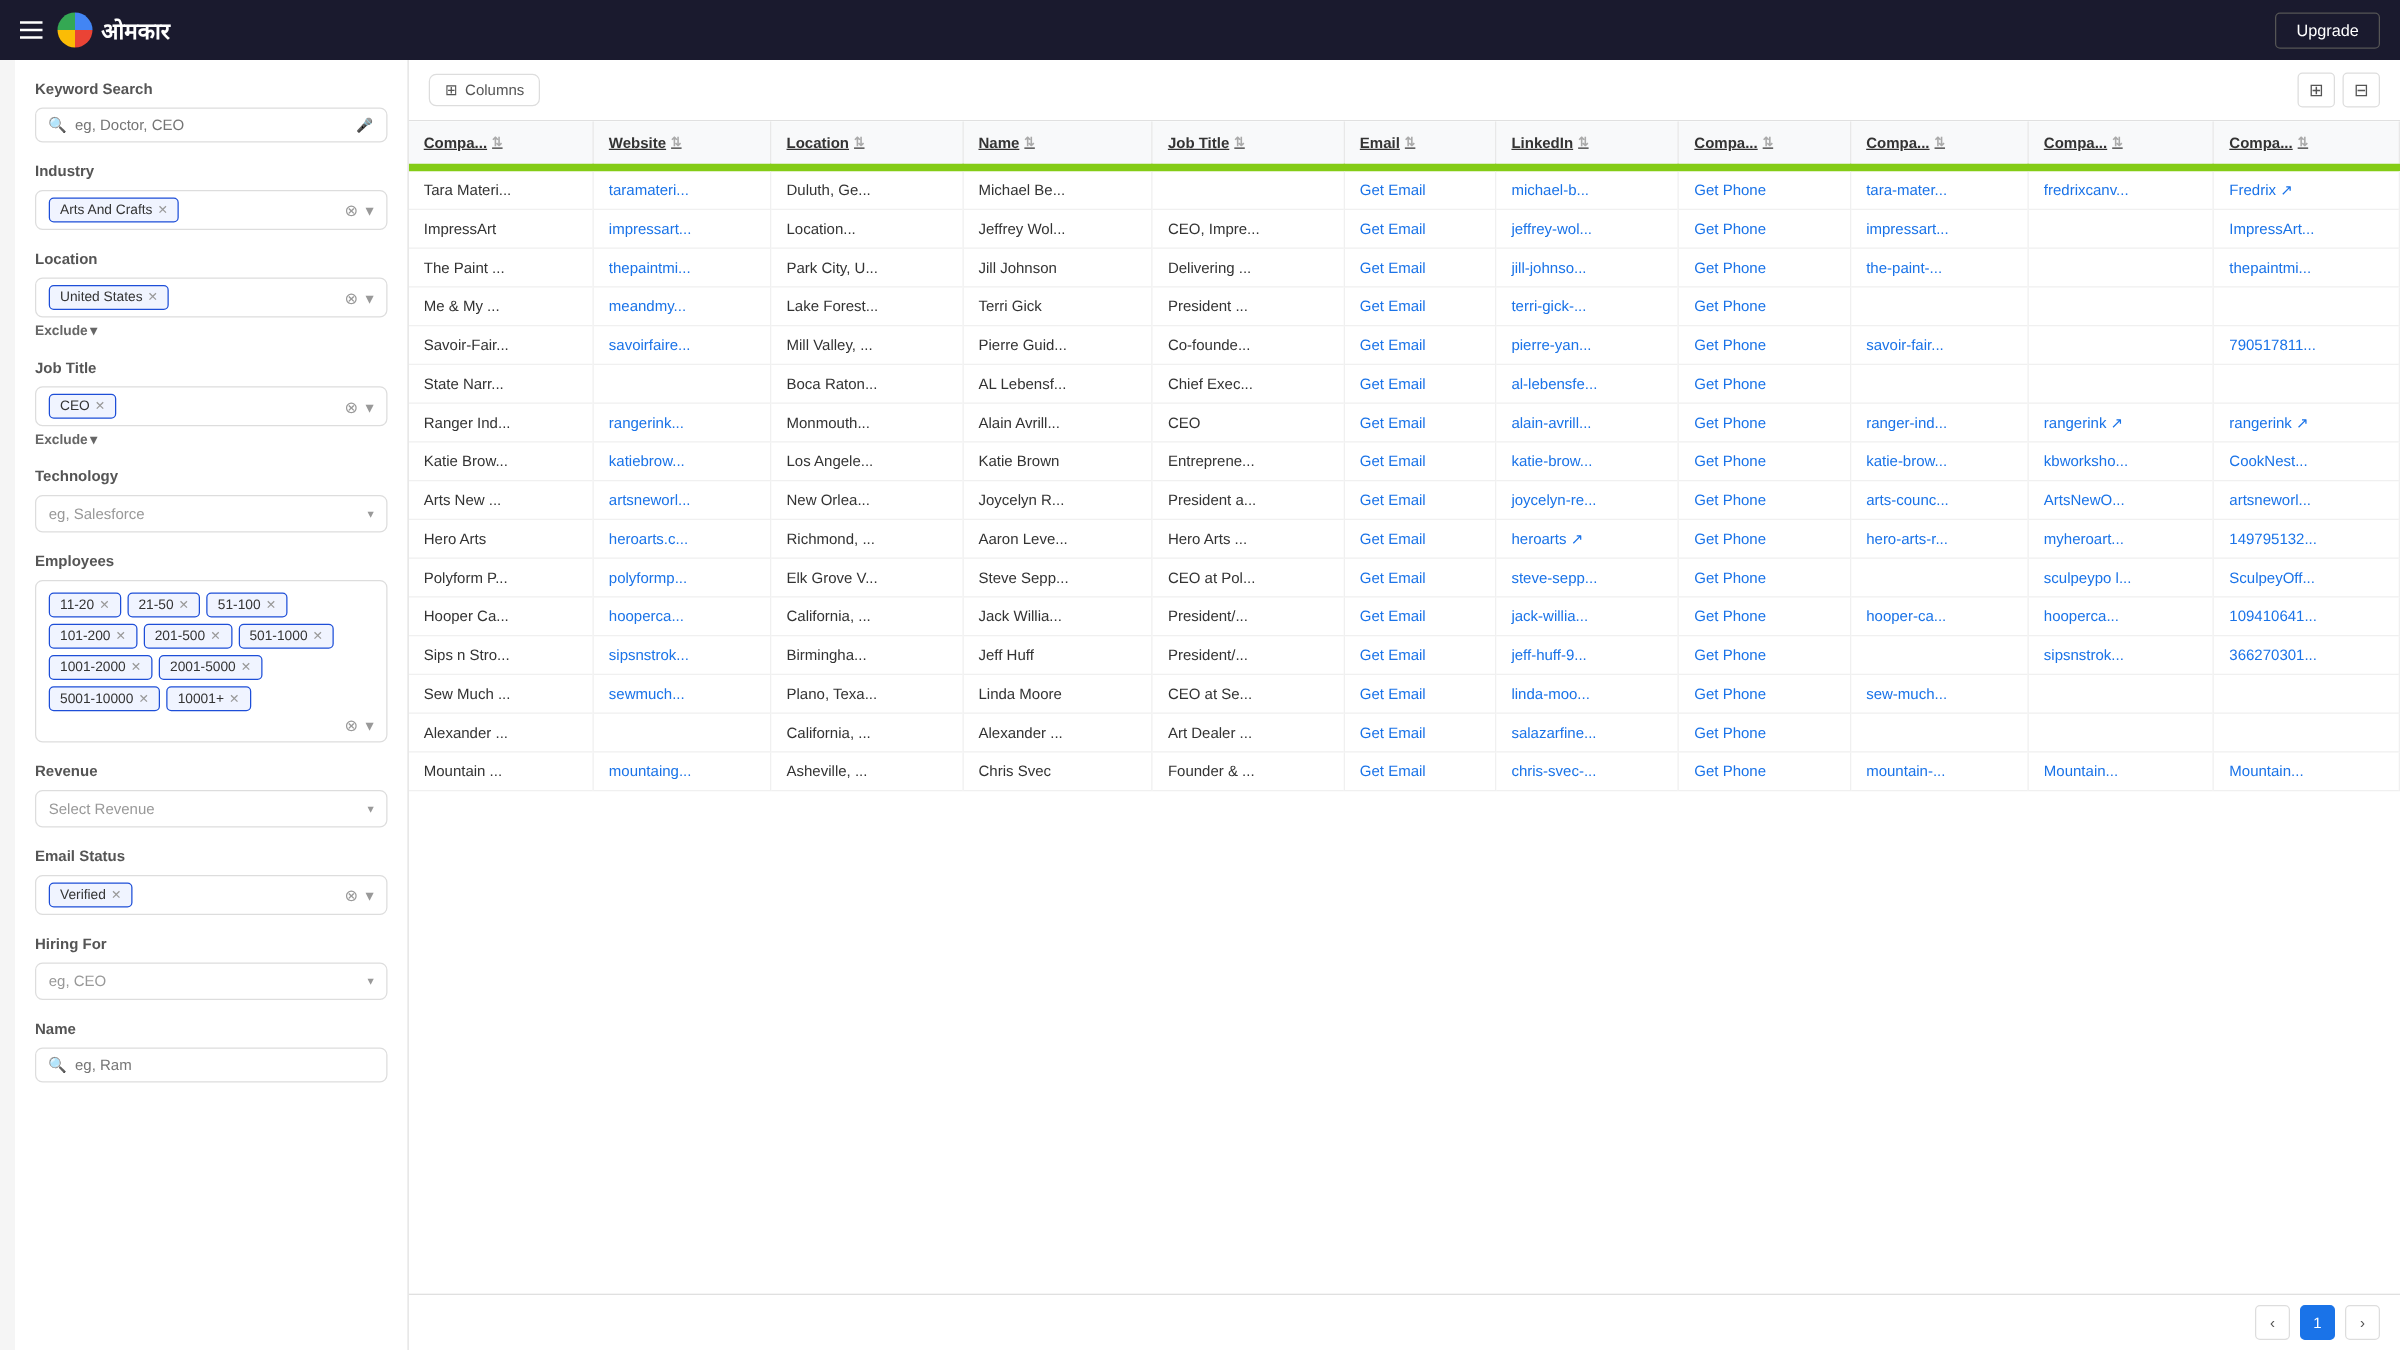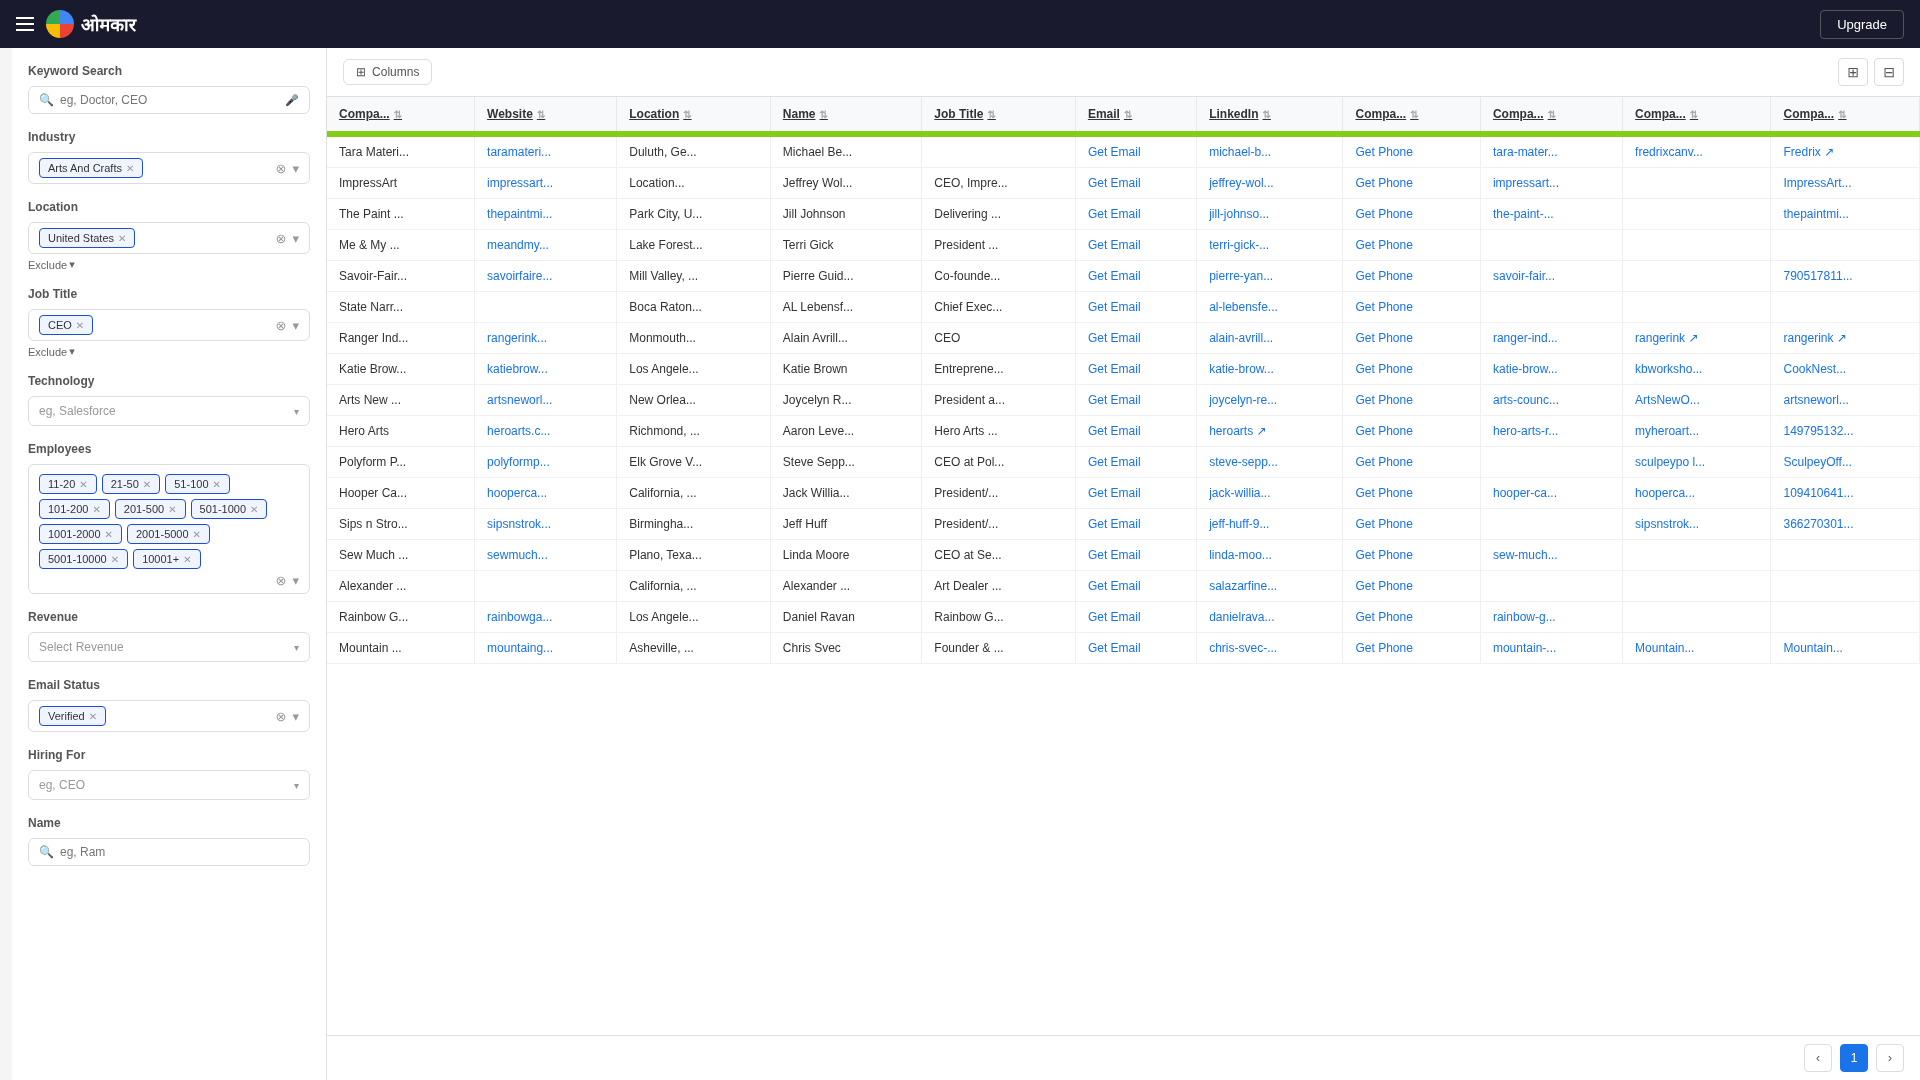--- a/index.html
+++ b/index.html
@@ -72,21 +72,21 @@
       border: 1px solid #ddd;
       border-radius: 6px;
       padding: 5px 10px;
       background: white;
       justify-content: space-between;
       margin-top: 4px;
     }
     .filter-row-controls .tags-area { display: flex; flex-wrap: wrap; gap: 4px; flex: 1; }
     .filter-row-controls .icons { display: flex; gap: 6px; color: #999; align-items: center; }
     
-    .exclude-link { font-size: 11px; color: #666; cursor: pointer; display: flex; align-items: center; gap: 2px; margin-top: 4px; }
+    .exclude-link { font-size: 11px; color: #666; cursor: pointer; display: flex; align-items: center; gap: 2px; margin-top: 4px; font-weight: bold; }
     
     .employees-tags { display: flex; flex-wrap: wrap; gap: 5px; margin-top: 4px; }
     
     .select-box {
       display: flex;
       align-items: center;
       border: 1px solid #ddd;
       border-radius: 6px;
       padding: 7px 10px;
       background: white;
@@ -575,33 +575,20 @@
               <td>Alexander ...</td>
               <td>Art Dealer ...</td>
               <td><button class="get-btn">Get Email</button></td>
               <td class="link-cell">salazarfine...</td>
               <td><button class="get-btn">Get Phone</button></td>
               <td class="link-cell"></td>
               <td class="link-cell"></td>
               <td class="link-cell"></td>
             </tr>
             <tr>
-              <td>Rainbow G...</td>
-              <td class="link-cell">rainbowga...</td>
-              <td>Los Angele...</td>
-              <td>Daniel Ravan</td>
-              <td>Rainbow G...</td>
-              <td><button class="get-btn">Get Email</button></td>
-              <td class="link-cell">danielrava...</td>
-              <td><button class="get-btn">Get Phone</button></td>
-              <td class="link-cell">rainbow-g...</td>
-              <td class="link-cell"></td>
-              <td class="link-cell"></td>
-            </tr>
-            <tr>
               <td>Mountain ...</td>
               <td class="link-cell">mountaing...</td>
               <td>Asheville, ...</td>
               <td>Chris Svec</td>
               <td>Founder &amp; ...</td>
               <td><button class="get-btn">Get Email</button></td>
               <td class="link-cell">chris-svec-...</td>
               <td><button class="get-btn">Get Phone</button></td>
               <td class="link-cell">mountain-...</td>
               <td class="link-cell">Mountain...</td>

